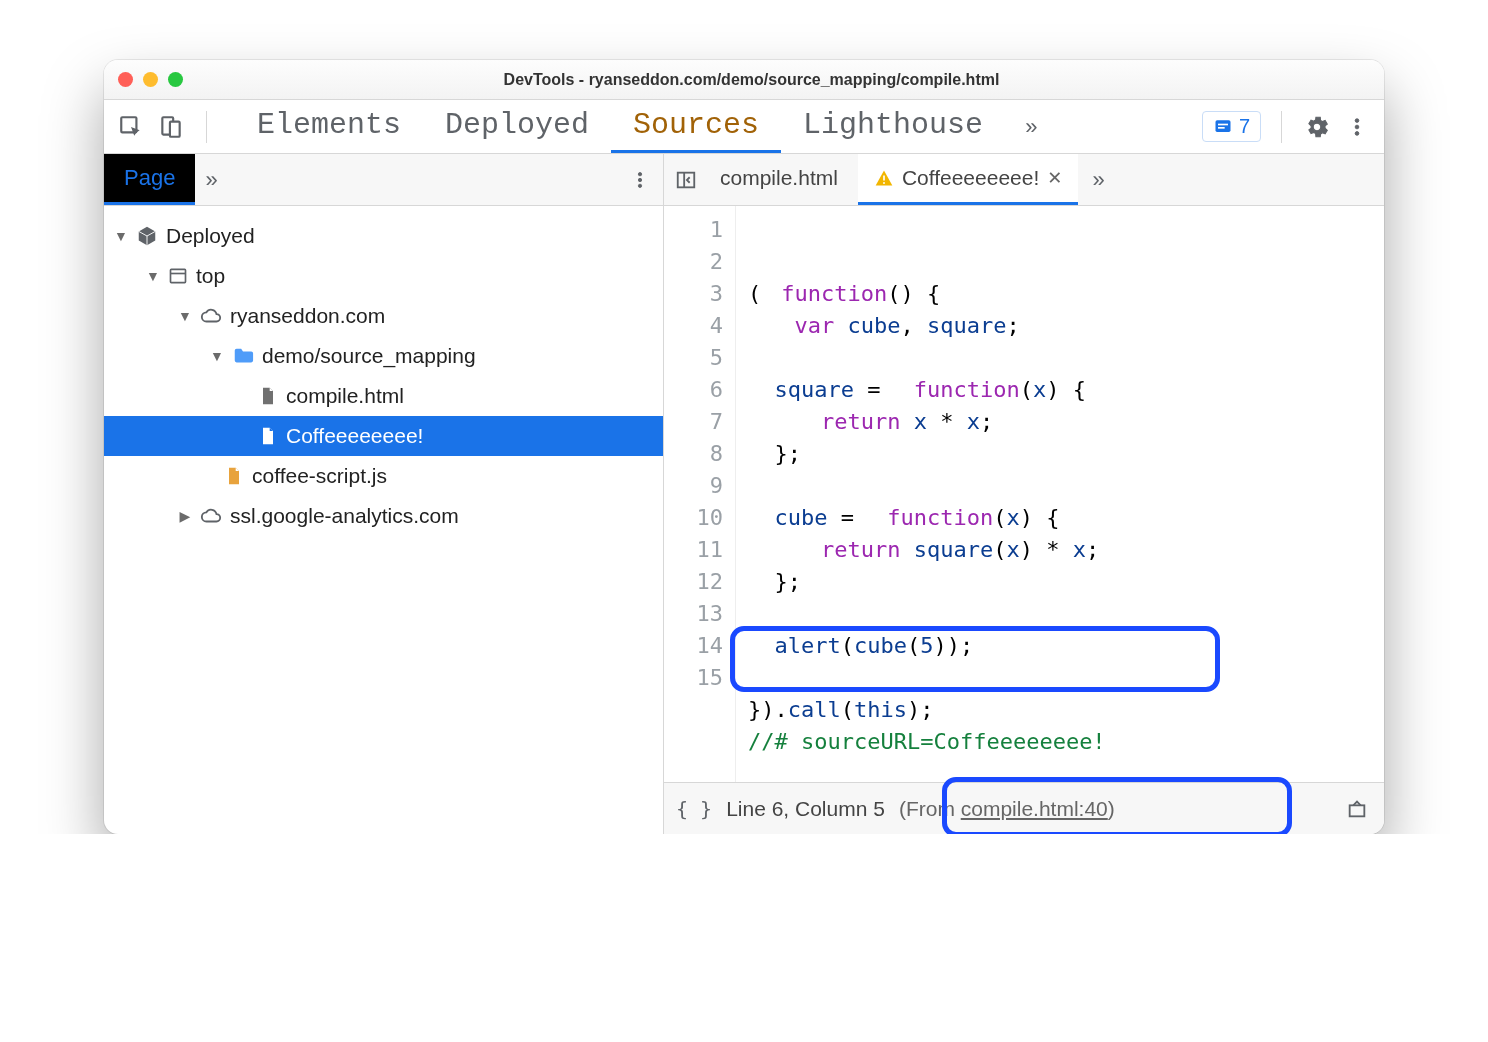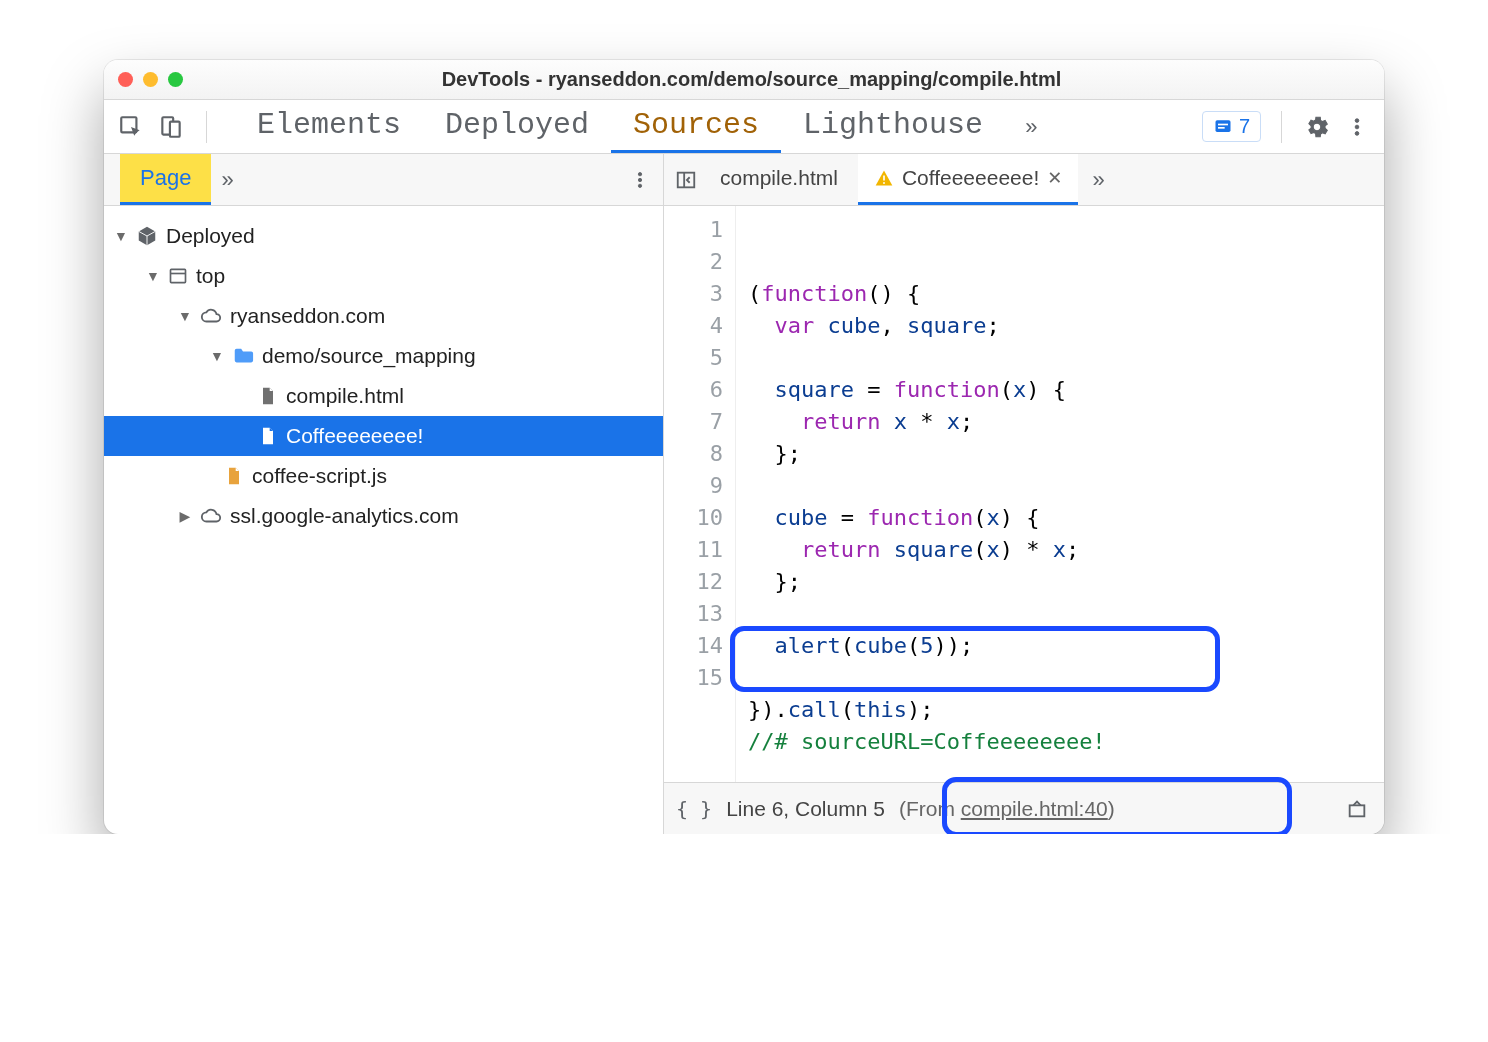--- a/index.html
+++ b/index.html
@@ -24,21 +24,21 @@
     background: linear-gradient(#fdfdfd,#f3f3f3);
     border-bottom: 1px solid #d7d7d7;
     display: flex;
     align-items: center;
     padding: 0 14px;
     gap: 10px;
   }
   .traffic { display: flex; gap: 10px; margin-right: 10px; }
   .dot { width: 15px; height: 15px; border-radius: 50%; }
   .dot.r { background:#ff5f57; } .dot.y{background:#febc2e;} .dot.g{background:#28c840;}
-  .title-text { flex:1; text-align:center; font-weight:600; font-size:20px; color:#333; }
+  .title-text { flex:1; text-align:center; font-weight:600; font-size:16px; color:#333; }
   
   .main-toolbar {
     display:flex; align-items:center; height:54px; border-bottom:1px solid #d7d7d7;
     padding: 0 12px; gap: 10px; background:#fff;
   }
   .toolbar-icon {
     width:30px; height:30px; display:flex; align-items:center; justify-content:center;
     color:#5f6368; stroke:#5f6368;
   }
   .main-tabs { display:flex; align-items:stretch; height:100%; margin-left:8px; }
@@ -60,21 +60,21 @@
   
   .sidebar { width:560px; border-right:1px solid #d7d7d7; display:flex; flex-direction:column; }
   .sidebar-tabs {
     display:flex; align-items:center; height:52px; border-bottom:1px solid #d7d7d7;
     background:#f7f7f7; padding-right:8px;
   }
   .sidebar-tab {
     font-size:22px; color:#5f6368; padding:0 20px; height:100%; display:flex; align-items:center;
     border-bottom:3px solid transparent; cursor:pointer;
   }
-  .sidebar-tab.active { color:#1a73e8; border-bottom-color:#1a73e8; background:#fde047;margin-left:16px; }
+  .sidebar-tab.active { color:#1a73e8; border-bottom-color:#1a73e8; background:#000000; }
   .tree { padding:10px 0; font-size:21px; color:#222; user-select:none; }
   .tree-row {
     display:flex; align-items:center; height:40px; gap:8px; padding-left:10px; cursor:pointer;
   }
   .tree-row.selected { background:#1a73e8; color:#fff; }
   .tree-row.selected svg { fill:#fff; }
   .tw { display:inline-block; width:14px; text-align:center; color:#6b6b6b; font-size:14px; }
   
   .editor-area { flex:1; display:flex; flex-direction:column; }
   .editor-tabs {
@@ -86,21 +86,21 @@
     display:flex; align-items:center; gap:8px; height:100%; padding:0 16px;
     font-size:21px; color:#444; border-bottom:3px solid transparent; cursor:pointer;
   }
   .editor-tab.active { border-bottom-color:#1a73e8; background:#fff; }
   .close-x { font-size:18px; color:#666; }
   .code-wrap { flex:1; display:flex; font-family: Menlo,Consolas,monospace; font-size:22px; line-height:32px; overflow:hidden; }
   .gutter { width:72px; text-align:right; padding:8px 12px 8px 0; color:#9aa0a6; background:#fff; border-right:1px solid #eee; }
   .gutter div { height:32px; }
   .code { padding:8px 0 8px 12px; white-space:pre; position:relative; }
   .code .line { height:32px; }
-  .kw { color:#9c27b0; } 
+  .kw { color:#9c27b0;margin-left:20px; } 
   .navy { color:#0b3d91; }
   .num { color:#0b3d91; }
   .cm  { color:#15803d; }
   .th  { color:#0b3d91; }
   .highlight-box {
     position:absolute; border:5px solid #1a49ff; border-radius:14px; pointer-events:none;
   }
   
   .statusbar {
     height:52px; border-top:1px solid #d7d7d7; background:#f7f7f7;

